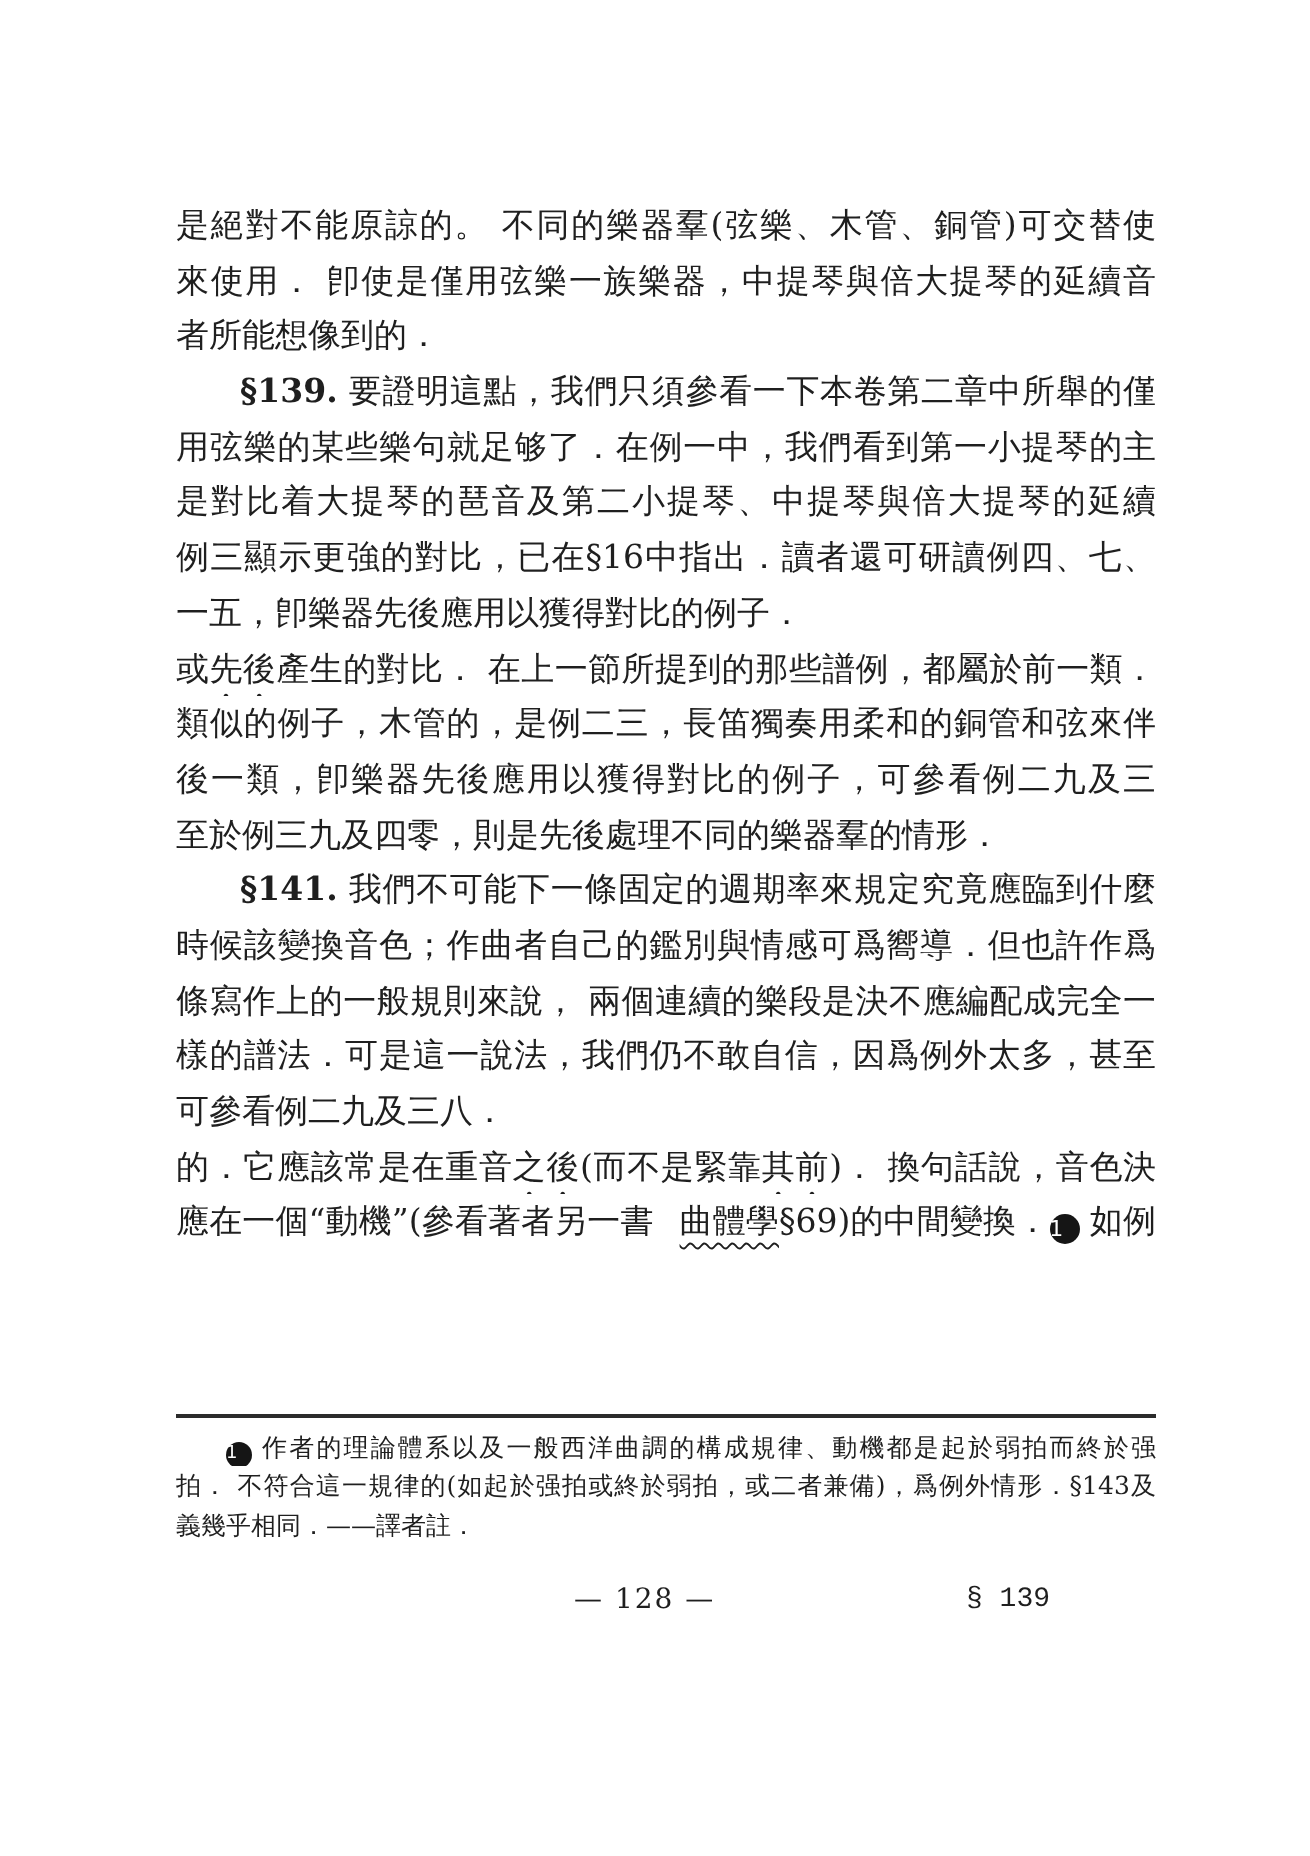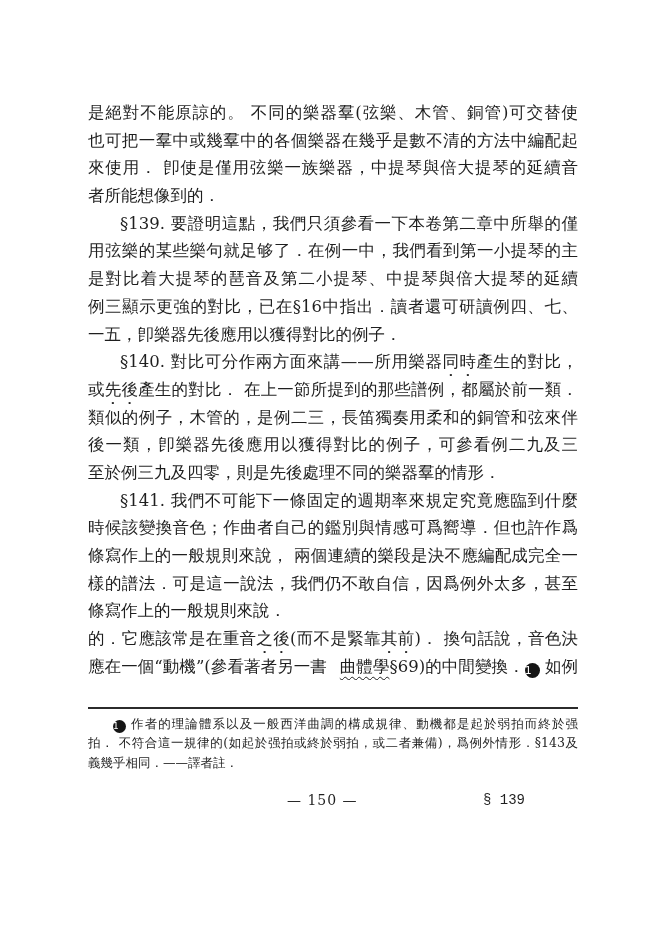--- a/index.html
+++ b/index.html
@@ -30,21 +30,21 @@
   .fline{
     font-size:12.5px;
     line-height:19.4px;
     height:19.4px;
     text-align:justify;
     text-align-last:justify;
     overflow:hidden;
   }
   .fline.short{text-align-last:left;}
   .fline.indent{text-indent:25px;}
-  .seg-bold{font-weight:normal;}
+  .seg-bold{font-weight:bold;}
   .seg-emdots{
     -webkit-text-emphasis:filled dot;
     -webkit-text-emphasis-position:under;
     text-emphasis:filled dot;
     text-emphasis-position:under right;
   }
   .seg-wavy{
     text-decoration:underline;
     text-decoration-style:wavy;
     text-decoration-thickness:1px;
@@ -68,53 +68,51 @@
   #footer .pageno{position:absolute;left:199px;top:0;letter-spacing:1px;}
   #footer .secref{position:absolute;left:395px;top:0;font-family:Liberation Mono, monospace;}
 </style>
 </head>
 <body>
 
 <div class="page">
   <div id="body-lines">
       <div>
         <div class="bline"><span>是絕對不能原諒的。 不同的樂器羣(弦樂、木管、銅管)可交替使用，</span></div>
-        <div class="bline"><span>也可把一羣中或幾羣中的各個樂器在幾乎是數不清的方法中編配起</span></div>
         <div class="bline"><span>來使用． 卽使是僅用弦樂一族樂器，中提琴與倍大提琴的延續音</span></div>
         <div class="bline short"><span>者所能想像到的．</span></div>
       </div>
       <div>
         <div class="bline indent"><span class="seg-bold">§139.</span><span> 要證明這點，我們只須參看一下本卷第二章中所舉的僅</span></div>
         <div class="bline"><span>用弦樂的某些樂句就足够了．在例一中，我們看到第一小提琴的主調</span></div>
         <div class="bline"><span>是對比着大提琴的琶音及第二小提琴、中提琴與倍大提琴的延續音．</span></div>
         <div class="bline"><span>例三顯示更強的對比，已在§16中指出．讀者還可研讀例四、七、九及</span></div>
         <div class="bline short"><span>一五，卽樂器先後應用以獲得對比的例子．</span></div>
       </div>
       <div>
-        <div class="bline indent"><span class="seg-bold">§140.</span><span> 對比可分作兩方面來講——所用樂器</span><span class="seg-emdots">同時</span><span>產生的對比，</span></div>
         <div class="bline"><span>或</span><span class="seg-emdots">先後</span><span>產生的對比． 在上一節所提到的那些譜例，都屬於前一類．</span></div>
         <div class="bline"><span>類似的例子，木管的，是例二三，長笛獨奏用柔和的銅管和弦來伴奏．</span></div>
         <div class="bline"><span>後一類，卽樂器先後應用以獲得對比的例子，可參看例二九及三八．</span></div>
         <div class="bline short"><span>至於例三九及四零，則是先後處理不同的樂器羣的情形．</span></div>
       </div>
       <div>
         <div class="bline indent"><span class="seg-bold">§141.</span><span> 我們不可能下一條固定的週期率來規定究竟應臨到什麼</span></div>
         <div class="bline"><span>時候該變換音色；作曲者自己的鑑別與情感可爲嚮導．但也許作爲一</span></div>
         <div class="bline"><span>條寫作上的一般規則來說， 兩個連續的樂段是決不應編配成完全一</span></div>
         <div class="bline"><span>樣的譜法．可是這一說法，我們仍不敢自信，因爲例外太多，甚至在最</span></div>
-        <div class="bline short"><span>條寫作上的一般規則來說．</span></div>
+        <div class="bline short"><span>可參看例二九及三八．</span></div>
       </div>
       <div>
         <div class="bline"><span>的．它應該常是在重音</span><span class="seg-emdots">之後</span><span>(而不是緊靠</span><span class="seg-emdots">其前</span><span>)． 換句話說，音色決不</span></div>
         <div class="bline"><span>應在一個“動機”(參看著者另一書</span><span class="seg-wavy">曲體學</span><span>§69)的中間變換．</span><span class="fn-mark">1</span><span> 如例二</span></div>
       </div>
     </div>
   <div id="footnote-separator"></div>
   <div id="footnote">
       <div class="fline indent"><span class="fn-mark">1</span><span> 作者的理論體系以及一般西洋曲調的構成規律、動機都是起於弱拍而終於强</span></div>
       <div class="fline"><span>拍． 不符合這一規律的(如起於强拍或終於弱拍，或二者兼備)，爲例外情形．§143及</span></div>
       <div class="fline short"><span>義幾乎相同．——譯者註．</span></div>
     </div>
   <div id="footer">
-    <span class="pageno">— 150 —</span>
+    <span class="pageno">— 128 —</span>
     <span class="secref">§ 139</span>
   </div>
 </div>
 
 </body></html>

